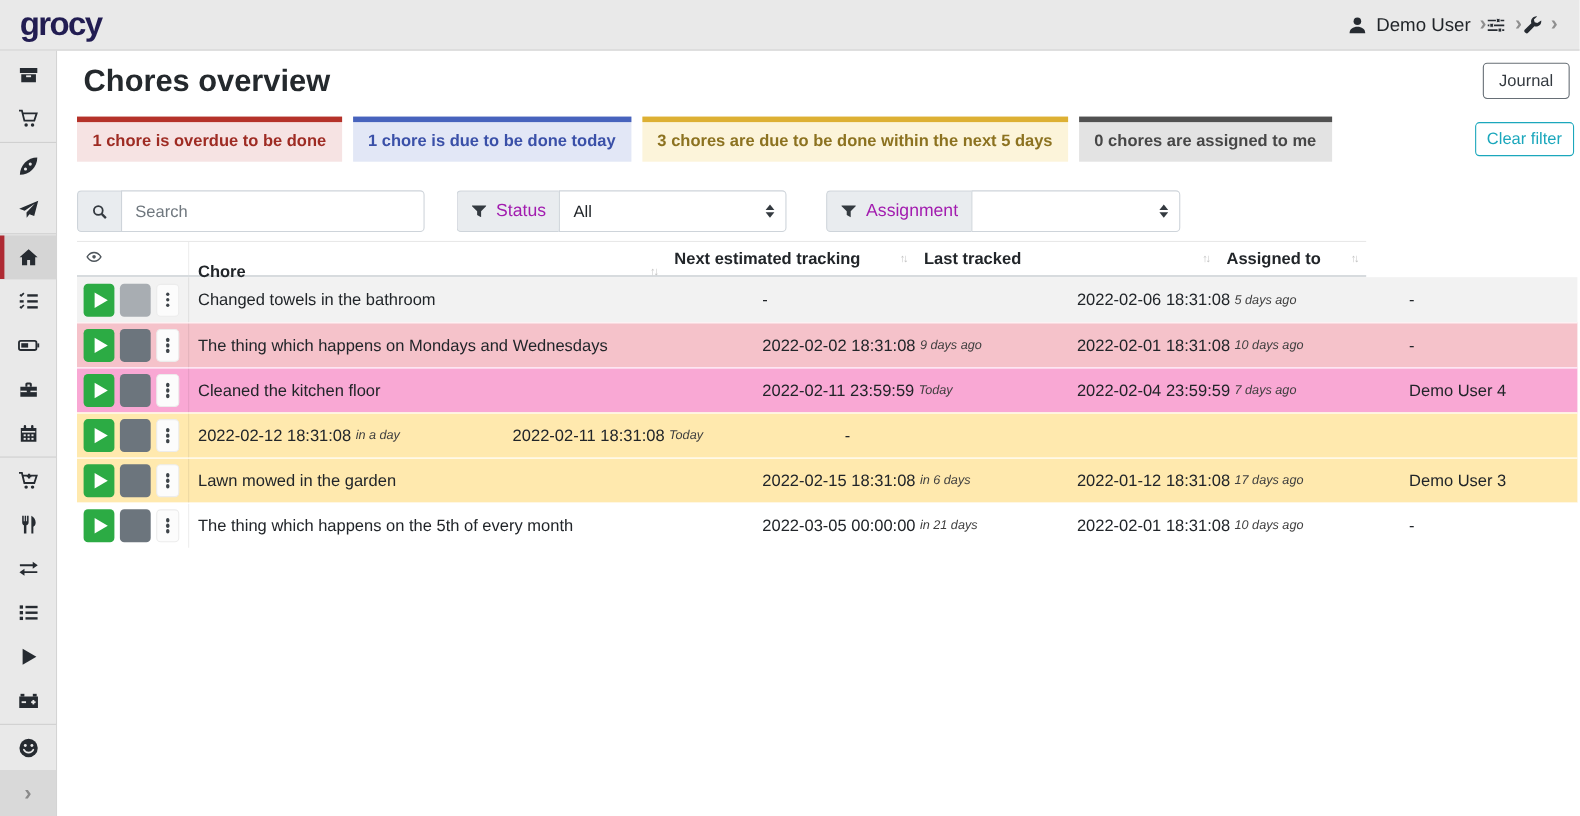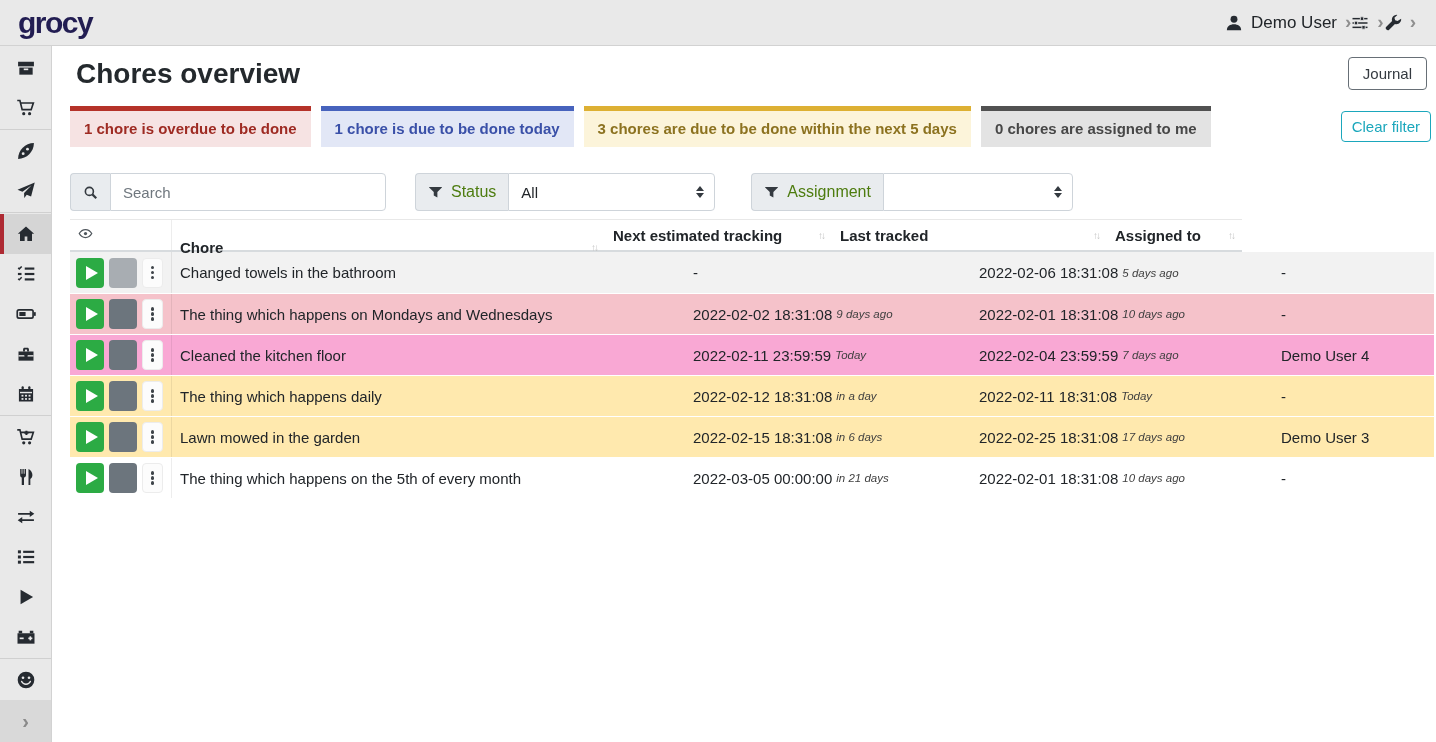--- a/index.html
+++ b/index.html
@@ -42,21 +42,21 @@
     font-weight:bold; font-size:15px; padding:9px 14px 10px 14px; margin-right:10px;
     cursor:pointer; white-space:nowrap; }
   .btn-clear { margin-left:auto; margin-right:3px; background:#fff; border:1px solid #1ba7bc; color:#1ba7bc;
     font-size:15px; padding:6px 10px; border-radius:4px; cursor:pointer; font-family:inherit; }
 
   
   .filters-row { display:flex; margin-top:10px; }
   .input-group { display:flex; height:38px;margin-top:16px; }
   .ig-prepend { background:#e9ecef; border:1px solid #ced4da; border-right:0;
     border-radius:4px 0 0 4px; display:flex; align-items:center; gap:8px; padding:0 12px;
-    color:#4d7c0f; font-size:16px; }
+    color:#a21caf; font-size:16px; }
   .ig-prepend svg { width:15px; height:15px; display:block; }
   .search-input { border:1px solid #ced4da; border-radius:0 4px 4px 0; width:276px; padding:0 12px;
     font-size:15px; color:#212529; outline:none; font-family:inherit; }
   .search-input::placeholder { color:#6f777e; }
   .select { border:1px solid #ced4da; border-radius:0 4px 4px 0; background:#fff; display:flex;
     align-items:center; justify-content:space-between; padding:0 10px 0 12px; font-size:15px;
     color:#212529; cursor:pointer; }
   .spin { display:flex; flex-direction:column; gap:2px; }
   .spin i { display:block; width:0; height:0; border-left:4px solid transparent; border-right:4px solid transparent; }
   .spin .up { border-bottom:5px solid #343a40; }
@@ -483,21 +483,20 @@
               <span></span>
             </button>
       <button class="btn btn-more">
               <span class="dots">
                 <i></i>
                 <i></i>
                 <i></i>
               </span>
             </button>
     </div>
-    <div class="cell c-chore" style="width:513px">The thing which happens daily</div>
     <div class="cell c-next" style="width:286px">
       <span class="dt">2022-02-12 18:31:08</span>
             <span class="rel">in a day</span>
     </div>
     <div class="cell c-last" style="width:302px">
       <span class="dt">2022-02-11 18:31:08</span>
             <span class="rel">Today</span>
     </div>
     <div class="cell c-assigned" style="flex:1">-</div>
   </div>
@@ -516,21 +515,21 @@
                 <i></i>
               </span>
             </button>
     </div>
     <div class="cell c-chore" style="width:513px">Lawn mowed in the garden</div>
     <div class="cell c-next" style="width:286px">
       <span class="dt">2022-02-15 18:31:08</span>
             <span class="rel">in 6 days</span>
     </div>
     <div class="cell c-last" style="width:302px">
-      <span class="dt">2022-02-25 18:31:08</span>
+      <span class="dt">2022-01-12 18:31:08</span>
             <span class="rel">17 days ago</span>
     </div>
     <div class="cell c-assigned" style="flex:1">Demo User 3</div>
   </div>
         <div class="trow hl-none">
     <div class="cell cell-actions" style="width:102px">
       <button class="btn btn-play">
               <span class="tri"></span>
             </button>
       <button class="btn btn-skip">

